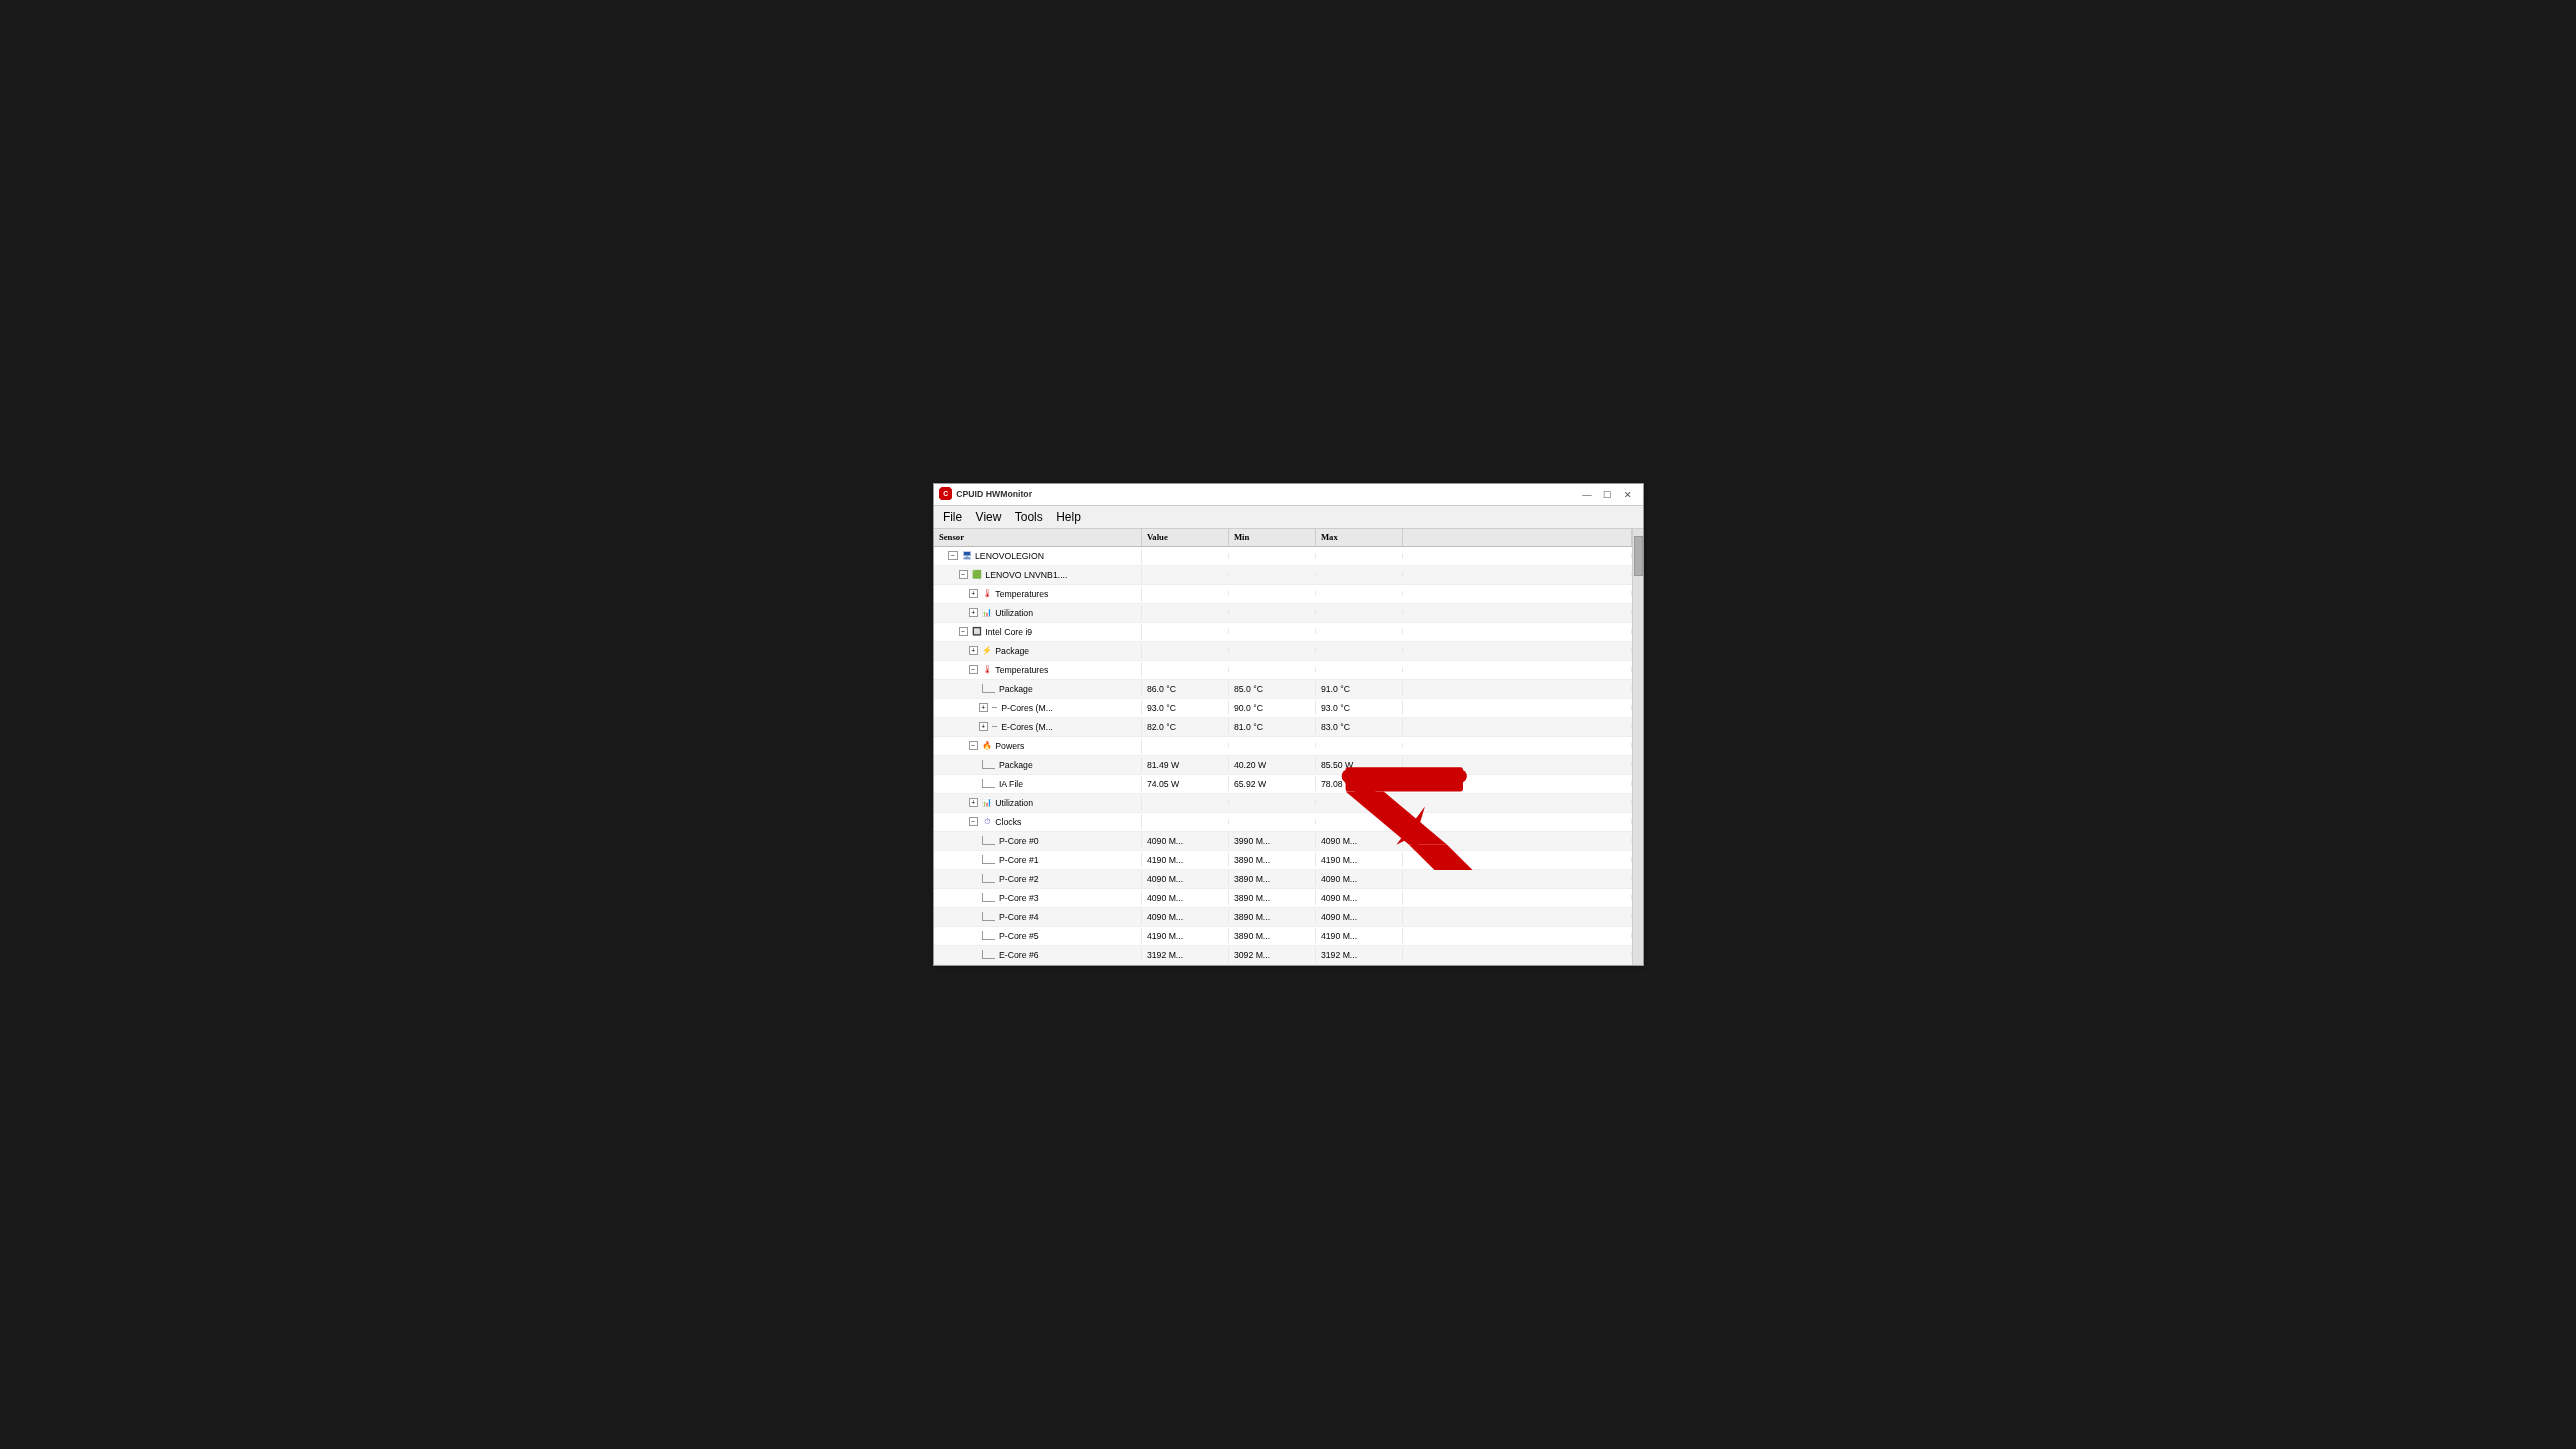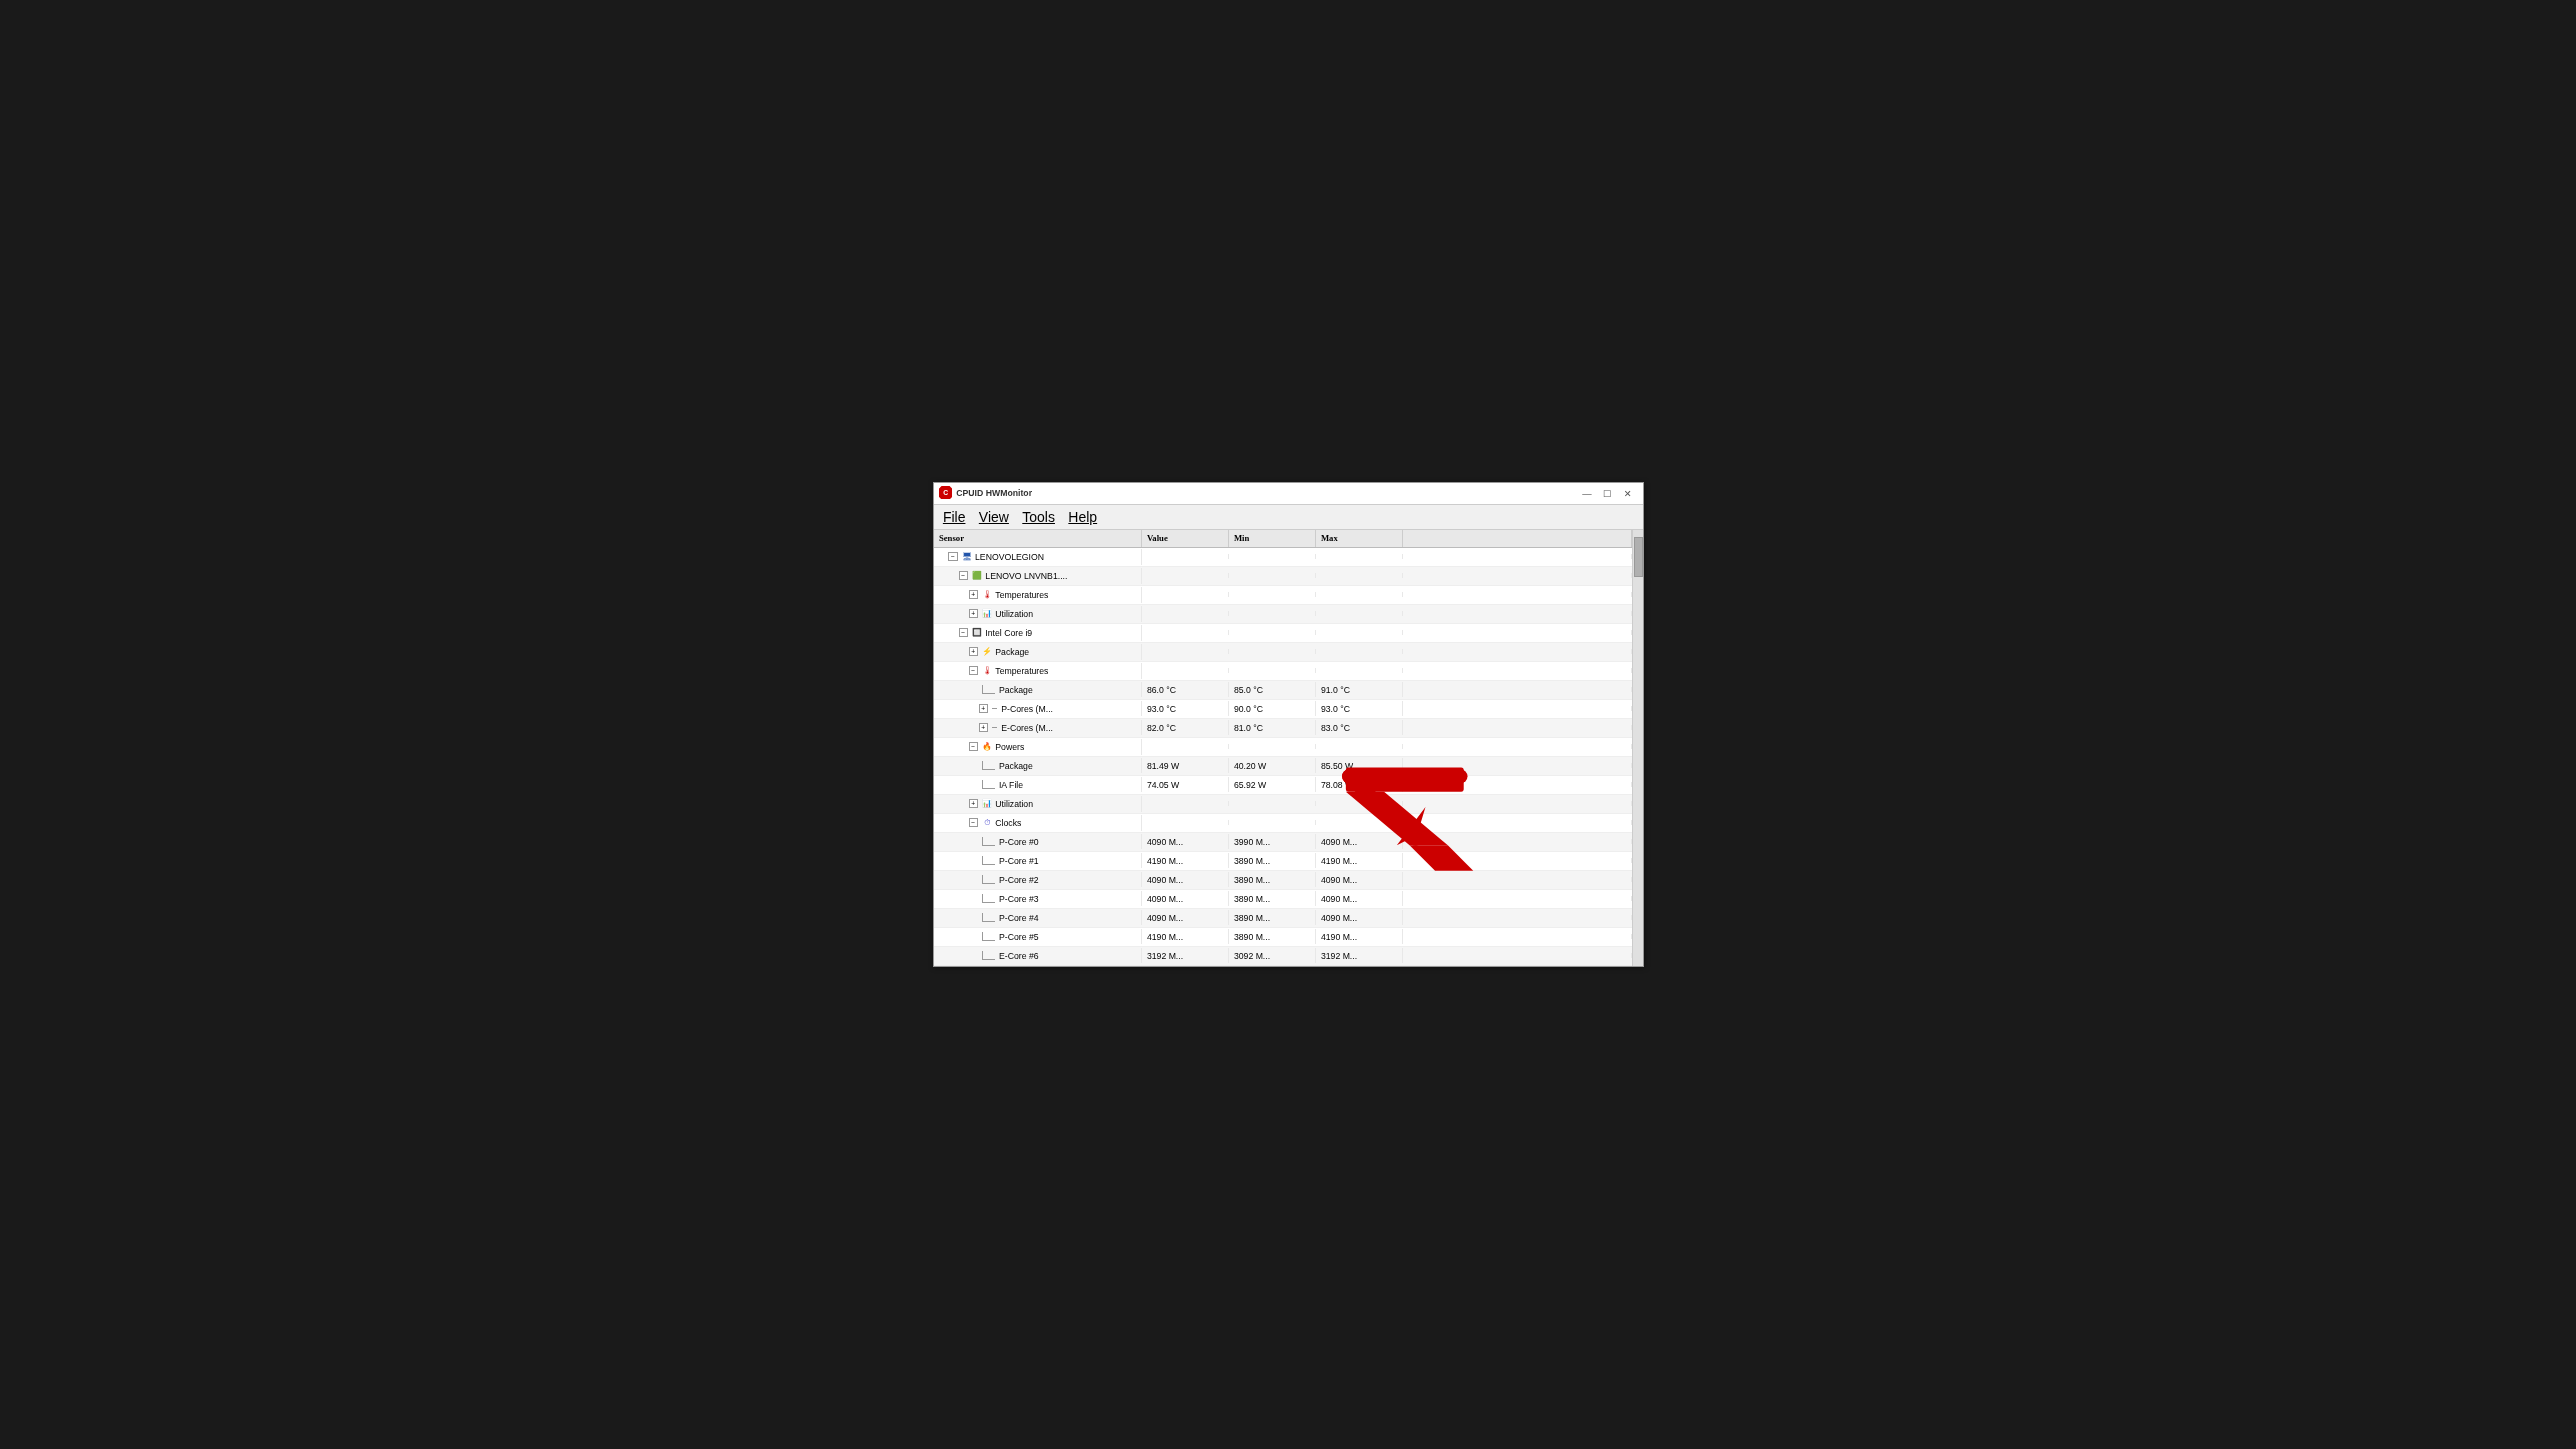--- a/index.html
+++ b/index.html
@@ -64,23 +64,22 @@
     }
     .menu-bar {
       background: #f0f0f0;
       display: flex;
       padding: 1.3px 2.7px;
       border-bottom: 0.7px solid #ccc;
     }
     .menu-item {
       padding: 2.7px 6.7px;
       cursor: pointer;
-      font-size: 14px;
+      font-size: 12px;
       color: #000;
-      text-decoration: underline;
     }
     .content-area {
       display: flex;
       background: #fff;
     }
     .main-panel {
       flex: 1;
       overflow: hidden;
     }
     .table-header {

